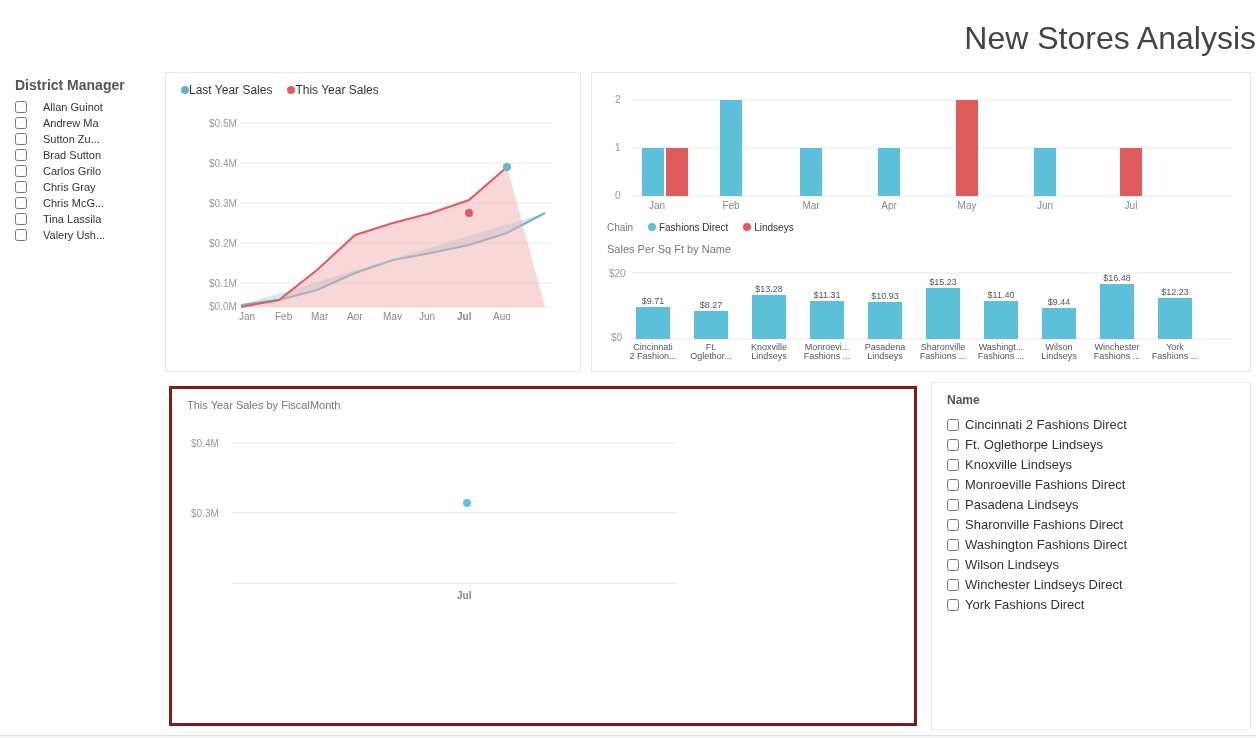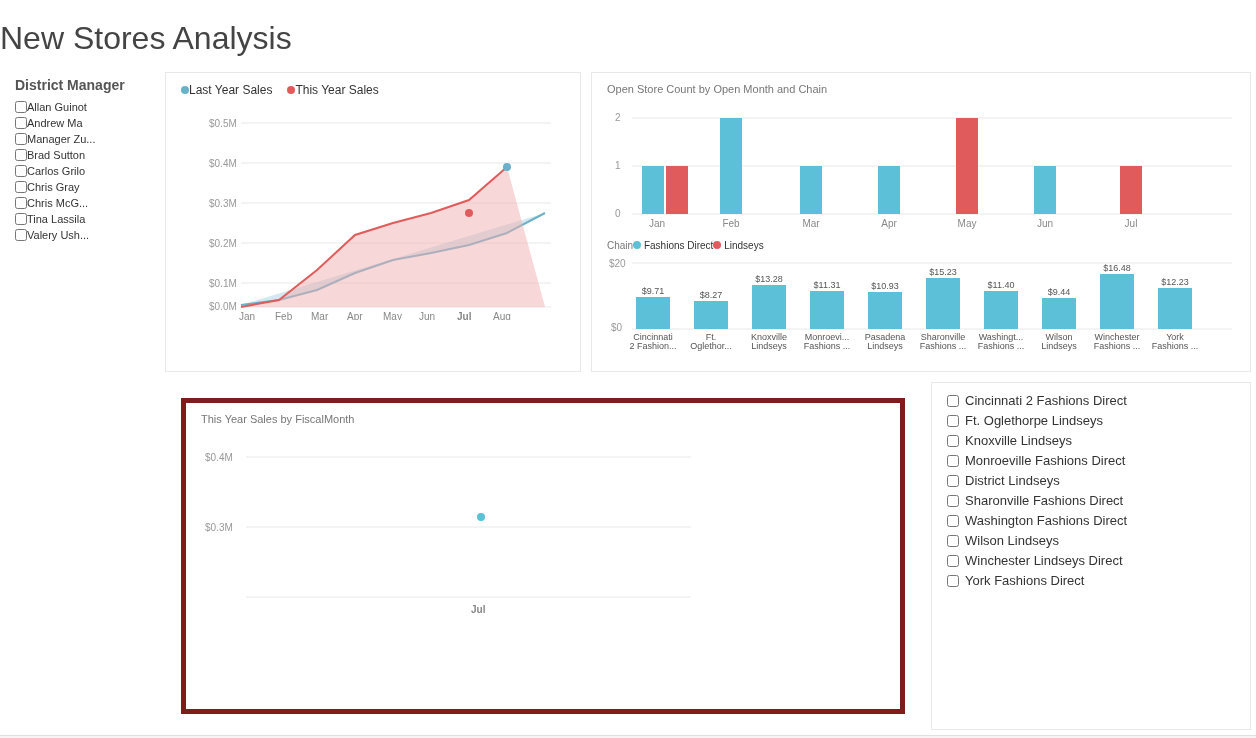--- a/index.html
+++ b/index.html
@@ -1,25 +1,25 @@
 <!DOCTYPE html>
 <html><head>
   <meta charset="utf-8">
   <style>
     * { box-sizing: border-box; margin: 0; padding: 0; }
     body { font-family: 'Segoe UI', Arial, sans-serif; background: #fff; width: 1256px; height: 738px; overflow: hidden; font-size: 12px; color: #333; }
     
-    .page-title { text-align: left; font-size: 32px; font-weight: 300; color: #444; padding: 20px 0 10px; }
+    .page-title { text-align: right; font-size: 32px; font-weight: 300; color: #444; padding: 20px 0 10px; }
     
     .layout { display: flex; width: 100%; height: calc(100% - 70px); }
     
     
     .sidebar { width: 160px; padding: 10px 15px; flex-shrink: 0; }
     .sidebar-title { font-size: 14px; font-weight: 600; color: #555; margin-bottom: 8px; }
-    .sidebar-item { display: flex; align-items: center; gap: 0; margin-bottom: 4px; cursor: pointer; }
+    .sidebar-item { display: flex; align-items: center; gap: 16px; margin-bottom: 4px; cursor: pointer; }
     .sidebar-item input[type="checkbox"] { width: 12px; height: 12px; cursor: pointer; }
     .sidebar-item label { font-size: 11px; color: #333; cursor: pointer; }
     
     
     .main { flex: 1; display: flex; flex-direction: column; }
     
     
     .top-panels { display: flex; height: 310px; }
     
     
@@ -27,36 +27,36 @@
     .panel-title { font-size: 11px; color: #777; margin-bottom: 6px; }
     .legend { display: flex; gap: 15px; margin-bottom: 8px; }
     .legend-item { display: flex; align-items: center; font-size: 12px; }
     .legend-dot { width: 8px; height: 8px; border-radius: 50%; }
     
     
     .panel-bar { width: 660px; padding: 10px 15px; border: 1px solid #e8e8e8; margin: 5px; }
     
     
     .bottom-panels { display: flex; flex: 1; }
-    .panel-bottom-line { flex: 1; padding: 10px 15px; border: 5px solid #7f1d1d; margin: 21px; position: relative; }
+    .panel-bottom-line { flex: 1; padding: 10px 15px; border: 3px solid #7f1d1d; margin: 9px; position: relative; }
     .panel-legend-list { width: 320px; padding: 10px 15px; border: 1px solid #e8e8e8; margin: 5px; }
     
     
     svg text { font-family: 'Segoe UI', Arial, sans-serif; }
     
     .y-axis-label { font-size: 10px; fill: #999; }
     .x-axis-label { font-size: 10px; fill: #888; }
     .bar-label { font-size: 9px; fill: #555; }
     
     .panel-legend-list .name-title { font-size: 12px; font-weight: 600; color: #555; margin-bottom: 10px; }
     .name-item { display: flex; align-items: center; gap: 6px; margin-bottom: 5px; }
     .name-item input[type="checkbox"] { width: 12px; height: 12px; }
     .name-item label { font-size: 13px; color: #333; }
     
-    .chain-legend { display: flex; gap: 0; margin-top: 6px; font-size: 10px; align-items: center; }
+    .chain-legend { display: flex; gap: 15px; margin-top: 6px; font-size: 10px; align-items: center; }
     .chain-dot { width: 8px; height: 8px; border-radius: 50%; display: inline-block; }
 
     .footer-bar { height: 18px; background: #f5f5f5; display: flex; align-items: center; justify-content: flex-end; padding-right: 10px; font-size: 9px; color: #aaa; border-top: 1px solid #e0e0e0; }
   </style>
 </head>
 <body>
 
 <h1 class="page-title">New Stores Analysis</h1>
 
 <div class="layout">
@@ -67,21 +67,21 @@
         <div class="sidebar-item">
           <input type="checkbox" style=""> 
           <label>Allan Guinot</label>
         </div>
         <div class="sidebar-item">
           <input type="checkbox" style=""> 
           <label>Andrew Ma</label>
         </div>
         <div class="sidebar-item">
           <input type="checkbox" style=""> 
-          <label>Manager Zu...</label>
+          <label>Sutton Zu...</label>
         </div>
         <div class="sidebar-item">
           <input type="checkbox" style=""> 
           <label>Brad Sutton</label>
         </div>
         <div class="sidebar-item">
           <input type="checkbox" style=""> 
           <label>Carlos Grilo</label>
         </div>
         <div class="sidebar-item">
@@ -148,21 +148,20 @@
           <text x="166" y="215" class="x-axis-label">Apr</text>
           <text x="202" y="215" class="x-axis-label">May</text>
           <text x="238" y="215" class="x-axis-label">Jun</text>
           <text x="276" y="215" class="x-axis-label" font-weight="bold" fill="#333">Jul</text>
           <text x="312" y="215" class="x-axis-label">Aug</text>
         </svg>
       </div>
 
       <div class="panel-bar">
         
-        <div class="panel-title">Open Store Count by Open Month and Chain</div>
         <svg width="630" height="130">
 
           <text x="8" y="20" class="y-axis-label">2</text>
           <text x="8" y="68" class="y-axis-label">1</text>
           <text x="8" y="116" class="y-axis-label">0</text>
 
           <line x1="25" y1="17" x2="625" y2="17" stroke="#e8e8e8" stroke-width="1"></line>
           <line x1="25" y1="65" x2="625" y2="65" stroke="#e8e8e8" stroke-width="1"></line>
           <line x1="25" y1="113" x2="625" y2="113" stroke="#e8e8e8" stroke-width="1"></line>
 
@@ -191,20 +190,21 @@
         </svg>
         
         
         <div class="chain-legend">
           <span style="color:#777; font-size:10px;">Chain</span>
           <span><span class="chain-dot" style="background:#5bc0d8;"></span> <span>Fashions Direct</span></span>
           <span><span class="chain-dot" style="background:#e05c5c;"></span> <span>Lindseys</span></span>
         </div>
         
         
+        <div class="panel-title" style="margin-top:10px;">Sales Per Sq Ft by Name</div>
         <svg width="630" height="100">
 
           <text x="2" y="16" class="y-axis-label">$20</text>
           <text x="4" y="80" class="y-axis-label">$0</text>
 
           <line x1="25" y1="12" x2="625" y2="12" stroke="#e8e8e8" stroke-width="1"></line>
           <line x1="25" y1="78" x2="625" y2="78" stroke="#e8e8e8" stroke-width="1"></line>
 
           <rect x="29" y="46" width="34" height="32" fill="#5bc0d8"></rect>
           <text x="46" y="43" class="bar-label" text-anchor="middle">$9.71</text>
@@ -272,40 +272,41 @@
           <line x1="45" y1="96" x2="490" y2="96" stroke="#e8e8e8" stroke-width="1"></line>
           <line x1="45" y1="166" x2="490" y2="166" stroke="#e8e8e8" stroke-width="1"></line>
 
           <circle cx="280" cy="86" r="4" fill="#5bc0d8"></circle>
 
           <text x="270" y="182" class="x-axis-label" font-weight="bold" fill="#333">Jul</text>
         </svg>
       </div>
 
       <div class="panel-legend-list">
+        <div class="name-title">Name</div>
         <div id="name-items">
             <div class="name-item">
               <input type="checkbox" style=""> 
               <label>Cincinnati 2 Fashions Direct</label>
             </div>
             <div class="name-item">
               <input type="checkbox" style=""> 
               <label>Ft. Oglethorpe Lindseys</label>
             </div>
             <div class="name-item">
               <input type="checkbox" style=""> 
               <label>Knoxville Lindseys</label>
             </div>
             <div class="name-item">
               <input type="checkbox" style=""> 
               <label>Monroeville Fashions Direct</label>
             </div>
             <div class="name-item">
               <input type="checkbox" style=""> 
-              <label>District Lindseys</label>
+              <label>Pasadena Lindseys</label>
             </div>
             <div class="name-item">
               <input type="checkbox" style=""> 
               <label>Sharonville Fashions Direct</label>
             </div>
             <div class="name-item">
               <input type="checkbox" style=""> 
               <label>Washington Fashions Direct</label>
             </div>
             <div class="name-item">

